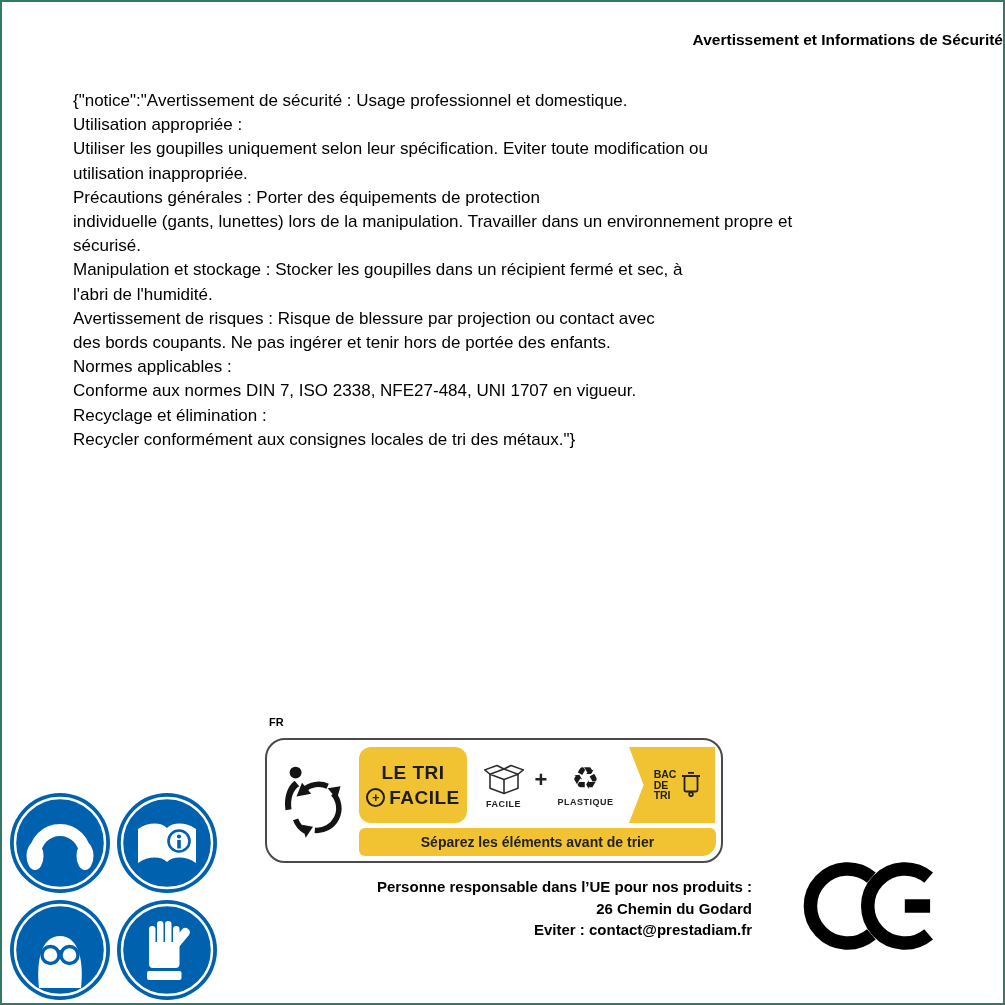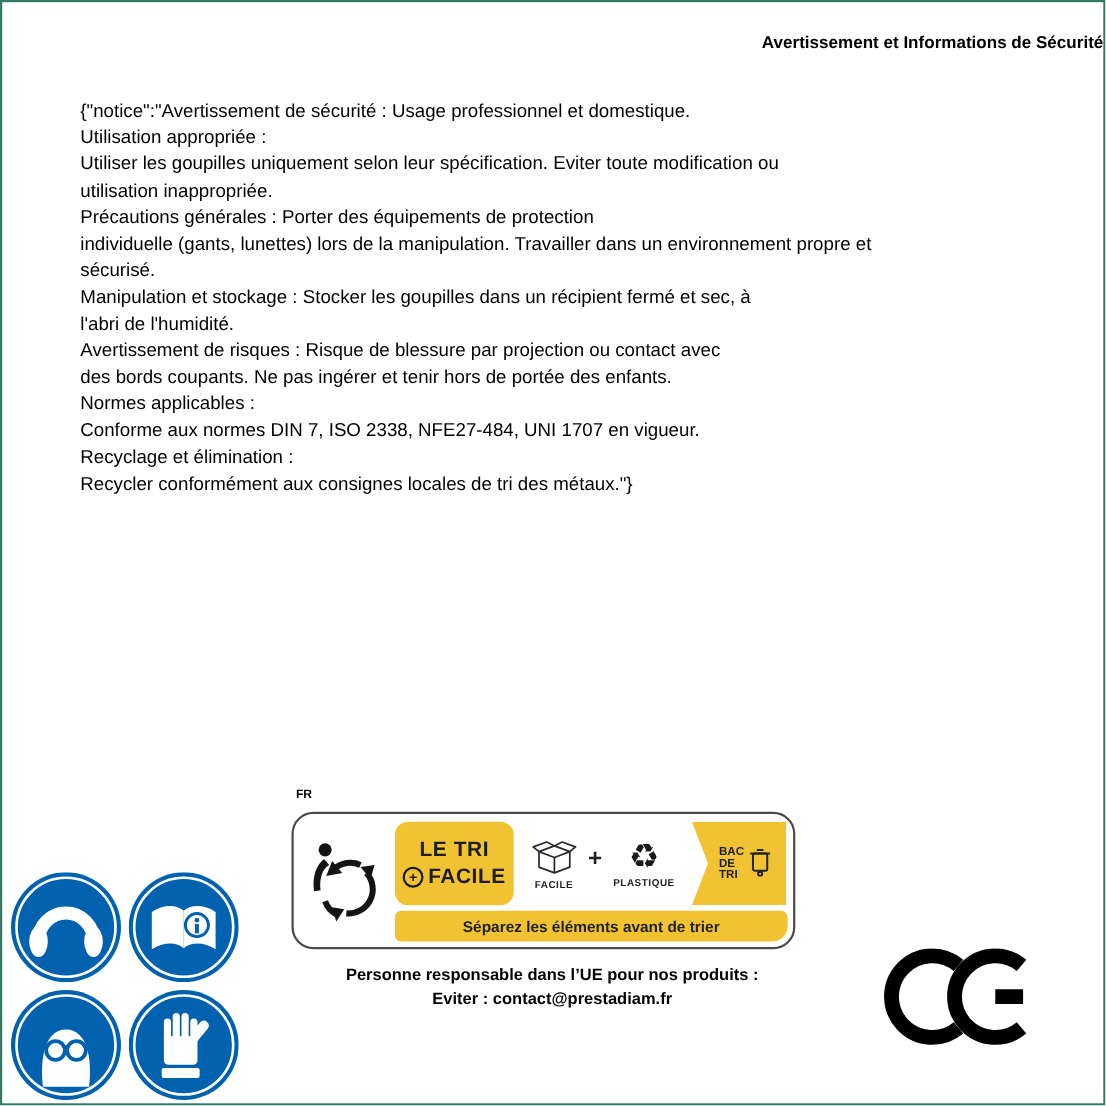--- a/index.html
+++ b/index.html
@@ -66,21 +66,21 @@
   .tagline-band {
     height: 28px; margin: 0 5px 5px 0; background: #F1C232;
     border-radius: 6px 6px 14px 6px;
     display: flex; align-items: center; justify-content: center;
     font-weight: bold; font-size: 14px; color: #222;
   }
 
   
   .responsible {
     position: absolute; left: 250px; top: 874px; width: 500px;
-    text-align: center; font-size: 15px; line-height: 21.5px; font-weight: bold;
+    text-align: right; font-size: 15px; line-height: 21.5px; font-weight: bold;
   }
 
   
   .ce { position: absolute; left: 800px; top: 860px; }
   .ce svg { width: 150px; height: 88px; display: block; }
 </style>
 </head>
 <body>
 
 <div class="page">
@@ -215,20 +215,21 @@
             </svg>
           </span>
         </div>
       </div>
       <div class="tagline-band">Séparez les éléments avant de trier</div>
     </div>
   </div>
 
   <div class="responsible">
     <div>Personne responsable dans l’UE pour nos produits :</div>
+    <div>26 Chemin du Godard</div>
     <div>Eviter : contact@prestadiam.fr</div>
   </div>
 
   <div class="ce">
     <svg viewBox="0 0 178 104">
       <path d="M 82.3 18.3 A 44 44 0 1 0 82.3 85.7" fill="none" stroke="#000000" stroke-width="16"></path>
       <path d="M 150.3 18.3 A 44 44 0 1 0 150.3 85.7" fill="none" stroke="#000000" stroke-width="16"></path>
       <line x1="122" y1="52" x2="152" y2="52" stroke="#000000" stroke-width="16"></line>
     </svg>
   </div>

